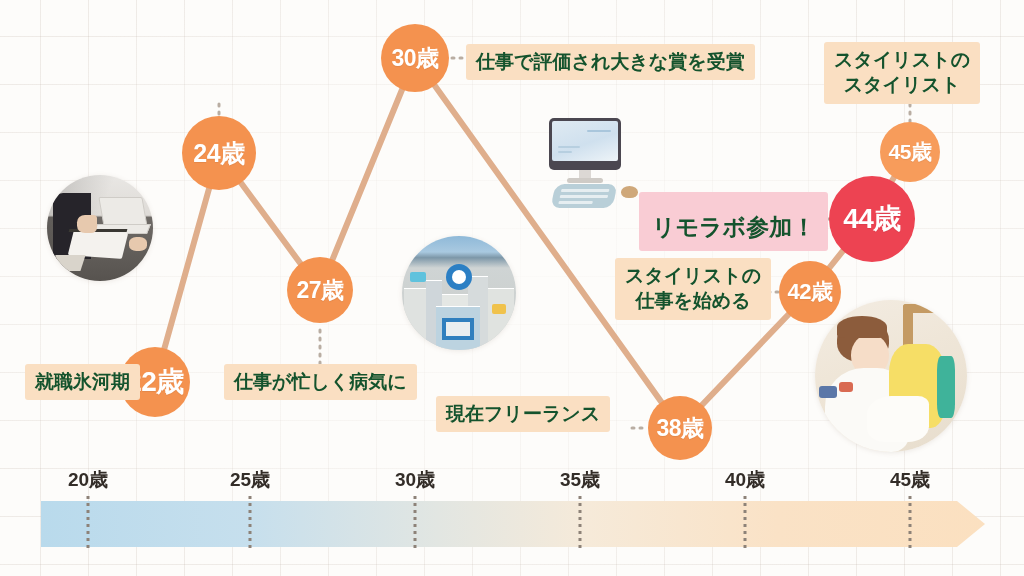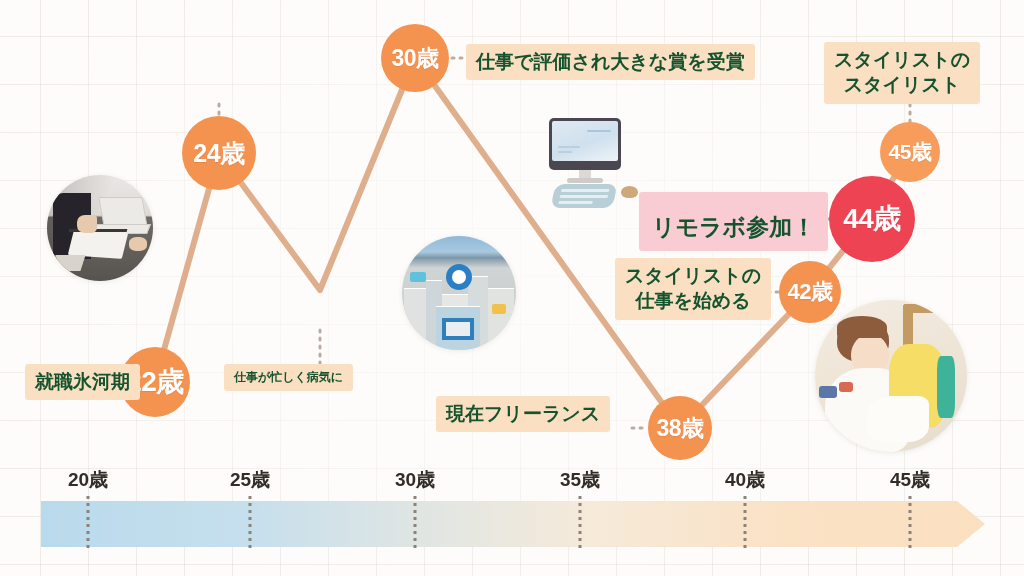--- a/index.html
+++ b/index.html
@@ -208,20 +208,21 @@
       <div class="key" style="left:7px;top:11px;width:48px;"></div>
       <div class="key" style="left:7px;top:17px;width:34px;"></div>
     </div>
     <div class="mouse"></div>
   </div>
 
   <div class="node orange" id="n22" style="left:120px;top:347px;width:70px;height:70px;font-size:28px;">22歳</div>
 
   <div class="node orange" id="n24" style="left:182px;top:116px;width:74px;height:74px;font-size:25px;">24歳</div>
 
+  <div class="node orange" id="n27" style="left:287px;top:257px;width:66px;height:66px;font-size:23px;">27歳</div>
 
   <div class="node orange" id="n30" style="left:381px;top:24px;width:68px;height:68px;font-size:23px;">30歳</div>
 
   <div class="node orange" id="n38" style="left:648px;top:396px;width:64px;height:64px;font-size:23px;">38歳</div>
 
   <div class="node orange" id="n42" style="left:779px;top:261px;width:62px;height:62px;font-size:22px;">42歳</div>
 
   <div class="node red" id="n44" style="left:829px;top:176px;width:86px;height:86px;font-size:28px;">44歳</div>
 
   <div class="node orange-l" id="n45" style="left:880px;top:122px;width:60px;height:60px;font-size:21px;">45歳</div>
@@ -234,21 +235,21 @@
       <line x1="632" y1="428" x2="648" y2="428"></line>
       <line x1="752" y1="292" x2="779" y2="292"></line>
       <line x1="812" y1="219" x2="829" y2="219"></line>
       <line x1="910" y1="104" x2="910" y2="122"></line>
     </g>
   </svg>
 
   <div class="label" style="left:25px;top:364px;font-size:19px;">就職氷河期</div>
 
 
-  <div class="label" style="left:224px;top:364px;font-size:12px;">仕事が忙しく病気に</div>
+  <div class="label" style="left:224px;top:364px;font-size:19px;">仕事が忙しく病気に</div>
 
   <div class="label" style="left:466px;top:44px;font-size:19px;">仕事で評価され大きな賞を受賞</div>
 
   <div class="label two-line" style="left:436px;top:396px;font-size:19px;">
     <div>現在フリーランス</div>
   </div>
 
   <div class="label two-line" style="left:615px;top:258px;font-size:19px;">
     <div>スタイリストの</div>
     <div>仕事を始める</div>

